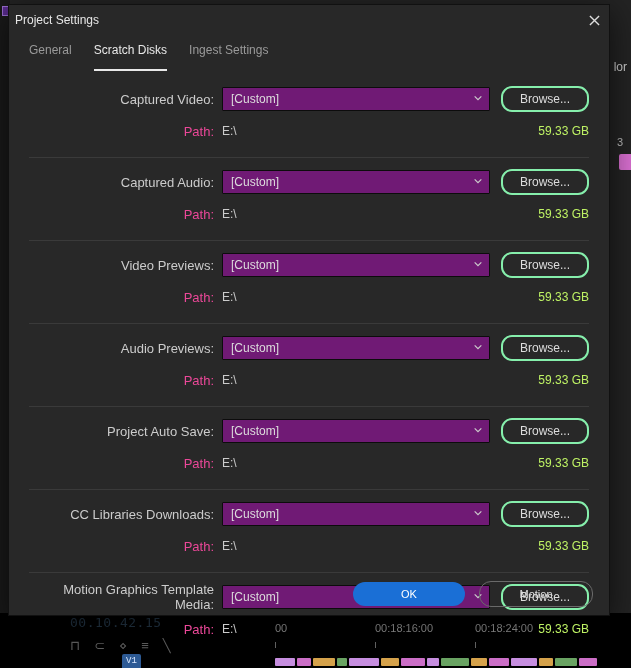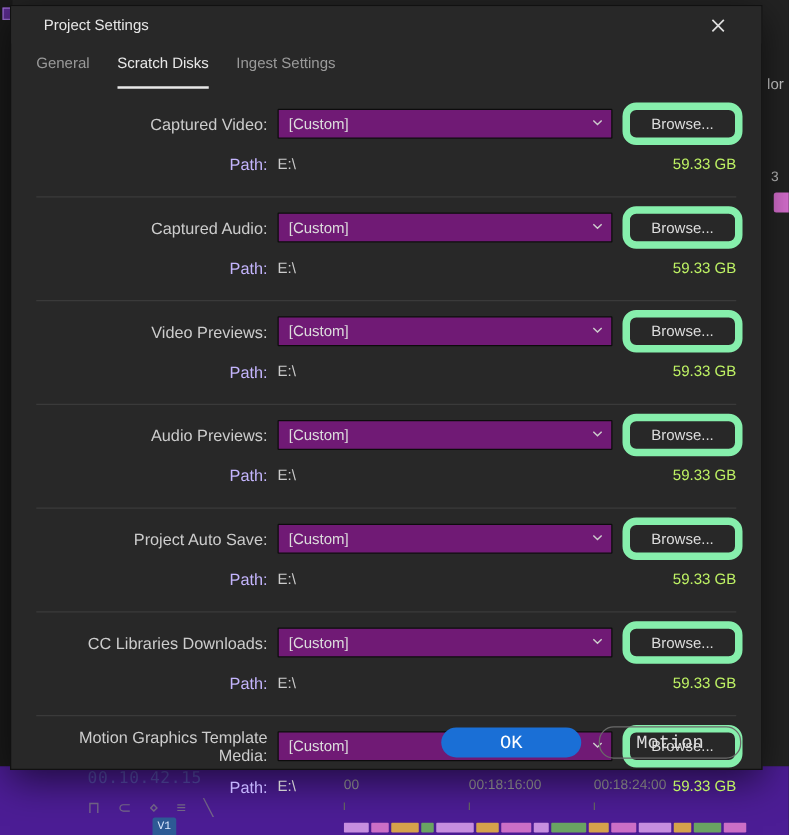--- a/index.html
+++ b/index.html
@@ -1,57 +1,57 @@
 <!DOCTYPE html>
 <html><head>
 <meta charset="utf-8">
 <style>
   html,body{margin:0;padding:0;width:631px;height:668px;background:#1a1a1a;font-family:"Segoe UI",Tahoma,sans-serif;font-size:12px;color:#cccccc;overflow:hidden;}
   .bg-app{position:absolute;inset:0;background:#232323;}
   .bg-colorlbl{position:absolute;right:4px;top:60px;color:#cccccc;font-size:12px;}
   .bg-pinkchip{position:absolute;right:0px;top:154px;width:12px;height:16px;background:#d86fd0;border-radius:2px 0 0 2px;}
   .bg-badge3{position:absolute;right:8px;top:136px;color:#bbb;font-size:11px;}
-  .timeline{position:absolute;left:0;bottom:0;right:0;height:55px;background:#4c1d95;}
+  .timeline{position:absolute;left:0;bottom:0;right:0;height:55px;background:#000000;}
   .timeline-tc{position:absolute;left:70px;bottom:38px;font-family:"Consolas",monospace;font-size:13px;color:#6fa8dc55;letter-spacing:0.5px;}
   .timeline-icons{position:absolute;left:70px;bottom:15px;display:flex;gap:14px;color:#888;font-size:13px;}
   .timeline-icons span{opacity:0.7}
   .trackbtn{position:absolute;left:122px;bottom:0px;width:19px;height:14px;background:#2e5b96;color:#dbe9ff;font-size:9px;display:flex;align-items:center;justify-content:center;border-radius:2px 2px 0 0;font-family:Liberation Mono, monospace;}
   .ruler{position:absolute;left:275px;right:0;bottom:26px;height:20px;display:flex;color:#9a9a9a;font-size:11px;margin-top:20px;}
   .ruler div{flex:0 0 100px;position:relative}
   .ruler-tick{position:absolute;left:0;bottom:-6px;width:1px;height:6px;background:#666}
   .segments{position:absolute;left:275px;right:0;bottom:0;height:10px;display:flex;gap:2px;overflow:hidden}
   .seg{flex:0 0 auto;height:8px;border-radius:1px}
   .seg.a{background:#c78fe0}
   .seg.b{background:#d6a34c}
   .seg.c{background:#6aa463}
   .seg.d{background:#cc6fc7}
 
   .dialog{position:absolute;left:8px;top:4px;width:600px;height:610px;background:#282828;border:1px solid #111;box-shadow:0 8px 30px rgba(0,0,0,0.6);}
-  .titlebar{height:30px;background:#282828;display:flex;align-items:center;padding:0 26px;color:#e6e6e6;font-size:12px;}
+  .titlebar{height:30px;background:#282828;display:flex;align-items:center;padding:0 6px;color:#e6e6e6;font-size:12px;}
   .titlebar .title{flex:1}
   .close-x{width:18px;height:18px;display:flex;align-items:center;justify-content:center;color:#ddd;cursor:pointer}
   .close-x svg{width:11px;height:11px;stroke:#ddd;stroke-width:1.5;fill:none}
   .tabs{display:flex;gap:22px;padding:8px 20px 0 20px;height:28px;}
   .tab{color:#9a9a9a;padding-bottom:6px;cursor:pointer}
   .tab.active{color:#e8e8e8;border-bottom:2px solid #e8e8e8;}
   .content{padding:4px 20px 0 20px;}
   .group{border-bottom:1px solid #3a3a3a;padding:12px 0 14px 0;}
   .group:last-of-type{border-bottom:none}
   .row{display:flex;align-items:center;height:24px;gap:8px;}
   .row + .row{margin-top:8px;}
   .lbl{flex:0 0 185px;text-align:right;color:#cccccc;font-size:13px;}
-  .lbl.sub{color:#c4b5fd;}
+  .lbl.sub{color:#ec4899;}
   .val{color:#cccccc;}
   .select{flex:0 0 250px;height:22px;background:#701a75;border:1px solid #0c0c0c;color:#dddddd;display:flex;align-items:center;padding:0 8px;position:relative;cursor:pointer;border-radius:1px;}
   .select .chev{position:absolute;right:6px;top:50%;transform:translateY(-50%);}
   .select .chev svg{width:10px;height:10px;stroke:#ccc;stroke-width:1.4;fill:none}
-  .browse{flex:0 0 84px;height:22px;margin-left:auto;border:6px solid #86efac;border-radius:11px;background:transparent;color:#dddddd;font-size:12px;display:flex;align-items:center;justify-content:center;cursor:pointer;}
+  .browse{flex:0 0 84px;height:22px;margin-left:auto;border:2px solid #86efac;border-radius:11px;background:transparent;color:#dddddd;font-size:12px;display:flex;align-items:center;justify-content:center;cursor:pointer;}
   .size{margin-left:auto;color:#bef264;}
   .footer{position:absolute;left:0;right:0;bottom:0;height:42px;display:flex;align-items:center;justify-content:flex-end;gap:14px;padding:0 16px;}
-  .btn{width:112px;height:24px;border-radius:12px;display:flex;align-items:center;justify-content:center;font-size:15px;cursor:pointer;font-family:Liberation Mono, monospace;}
+  .btn{width:112px;height:24px;border-radius:12px;display:flex;align-items:center;justify-content:center;font-size:11px;cursor:pointer;}
   .btn-primary{background:#1a6fd6;color:#fff;border:none;}
   .btn-secondary{background:transparent;border:1px solid #6a6a6a;color:#ddd;}
   .leftedge{position:absolute;left:0;top:0;width:10px;height:100%;background:#1a1a1a;}
   .purplebox{position:absolute;left:2px;top:6px;width:8px;height:8px;background:#5b2c8f;border:1px solid #9b6fd1;}
   .leftsidebar{position:absolute;left:0;top:620px;width:40px;height:48px;background:#1f1f1f;display:flex;flex-direction:column;align-items:center;justify-content:space-around;color:#777;font-size:13px;}
 </style>
 </head>
 <body>
 
 <div class="bg-app">

